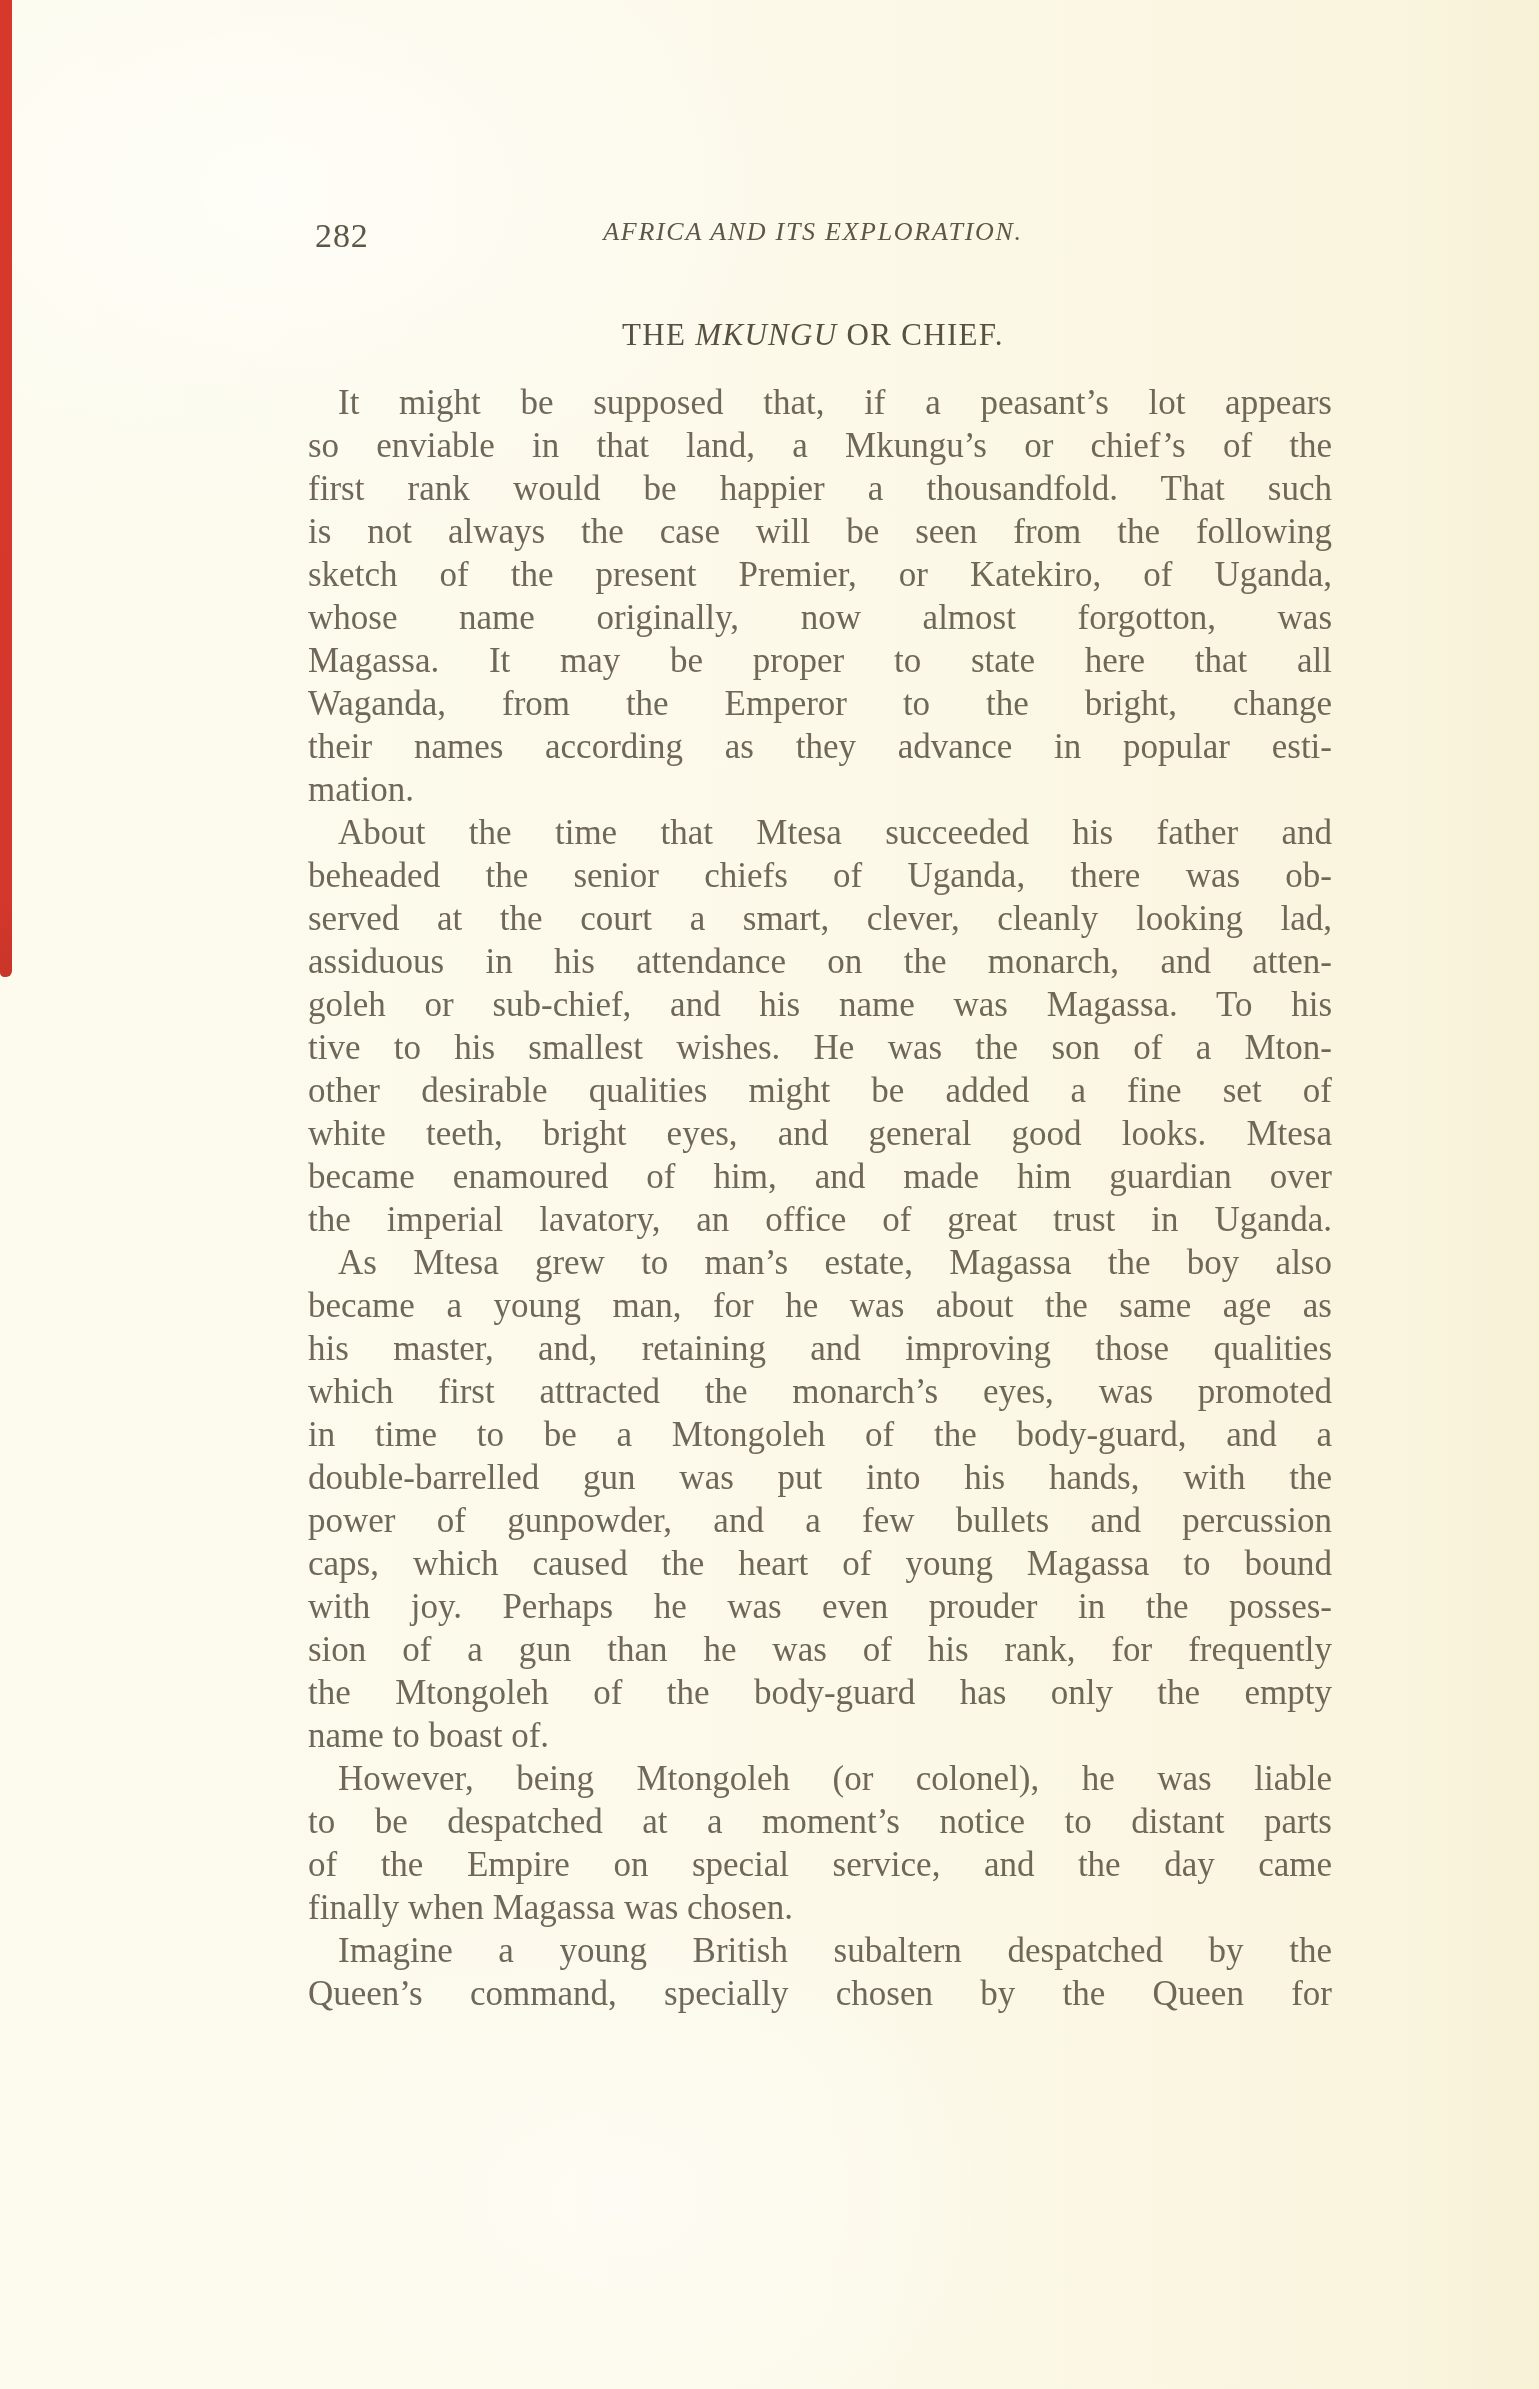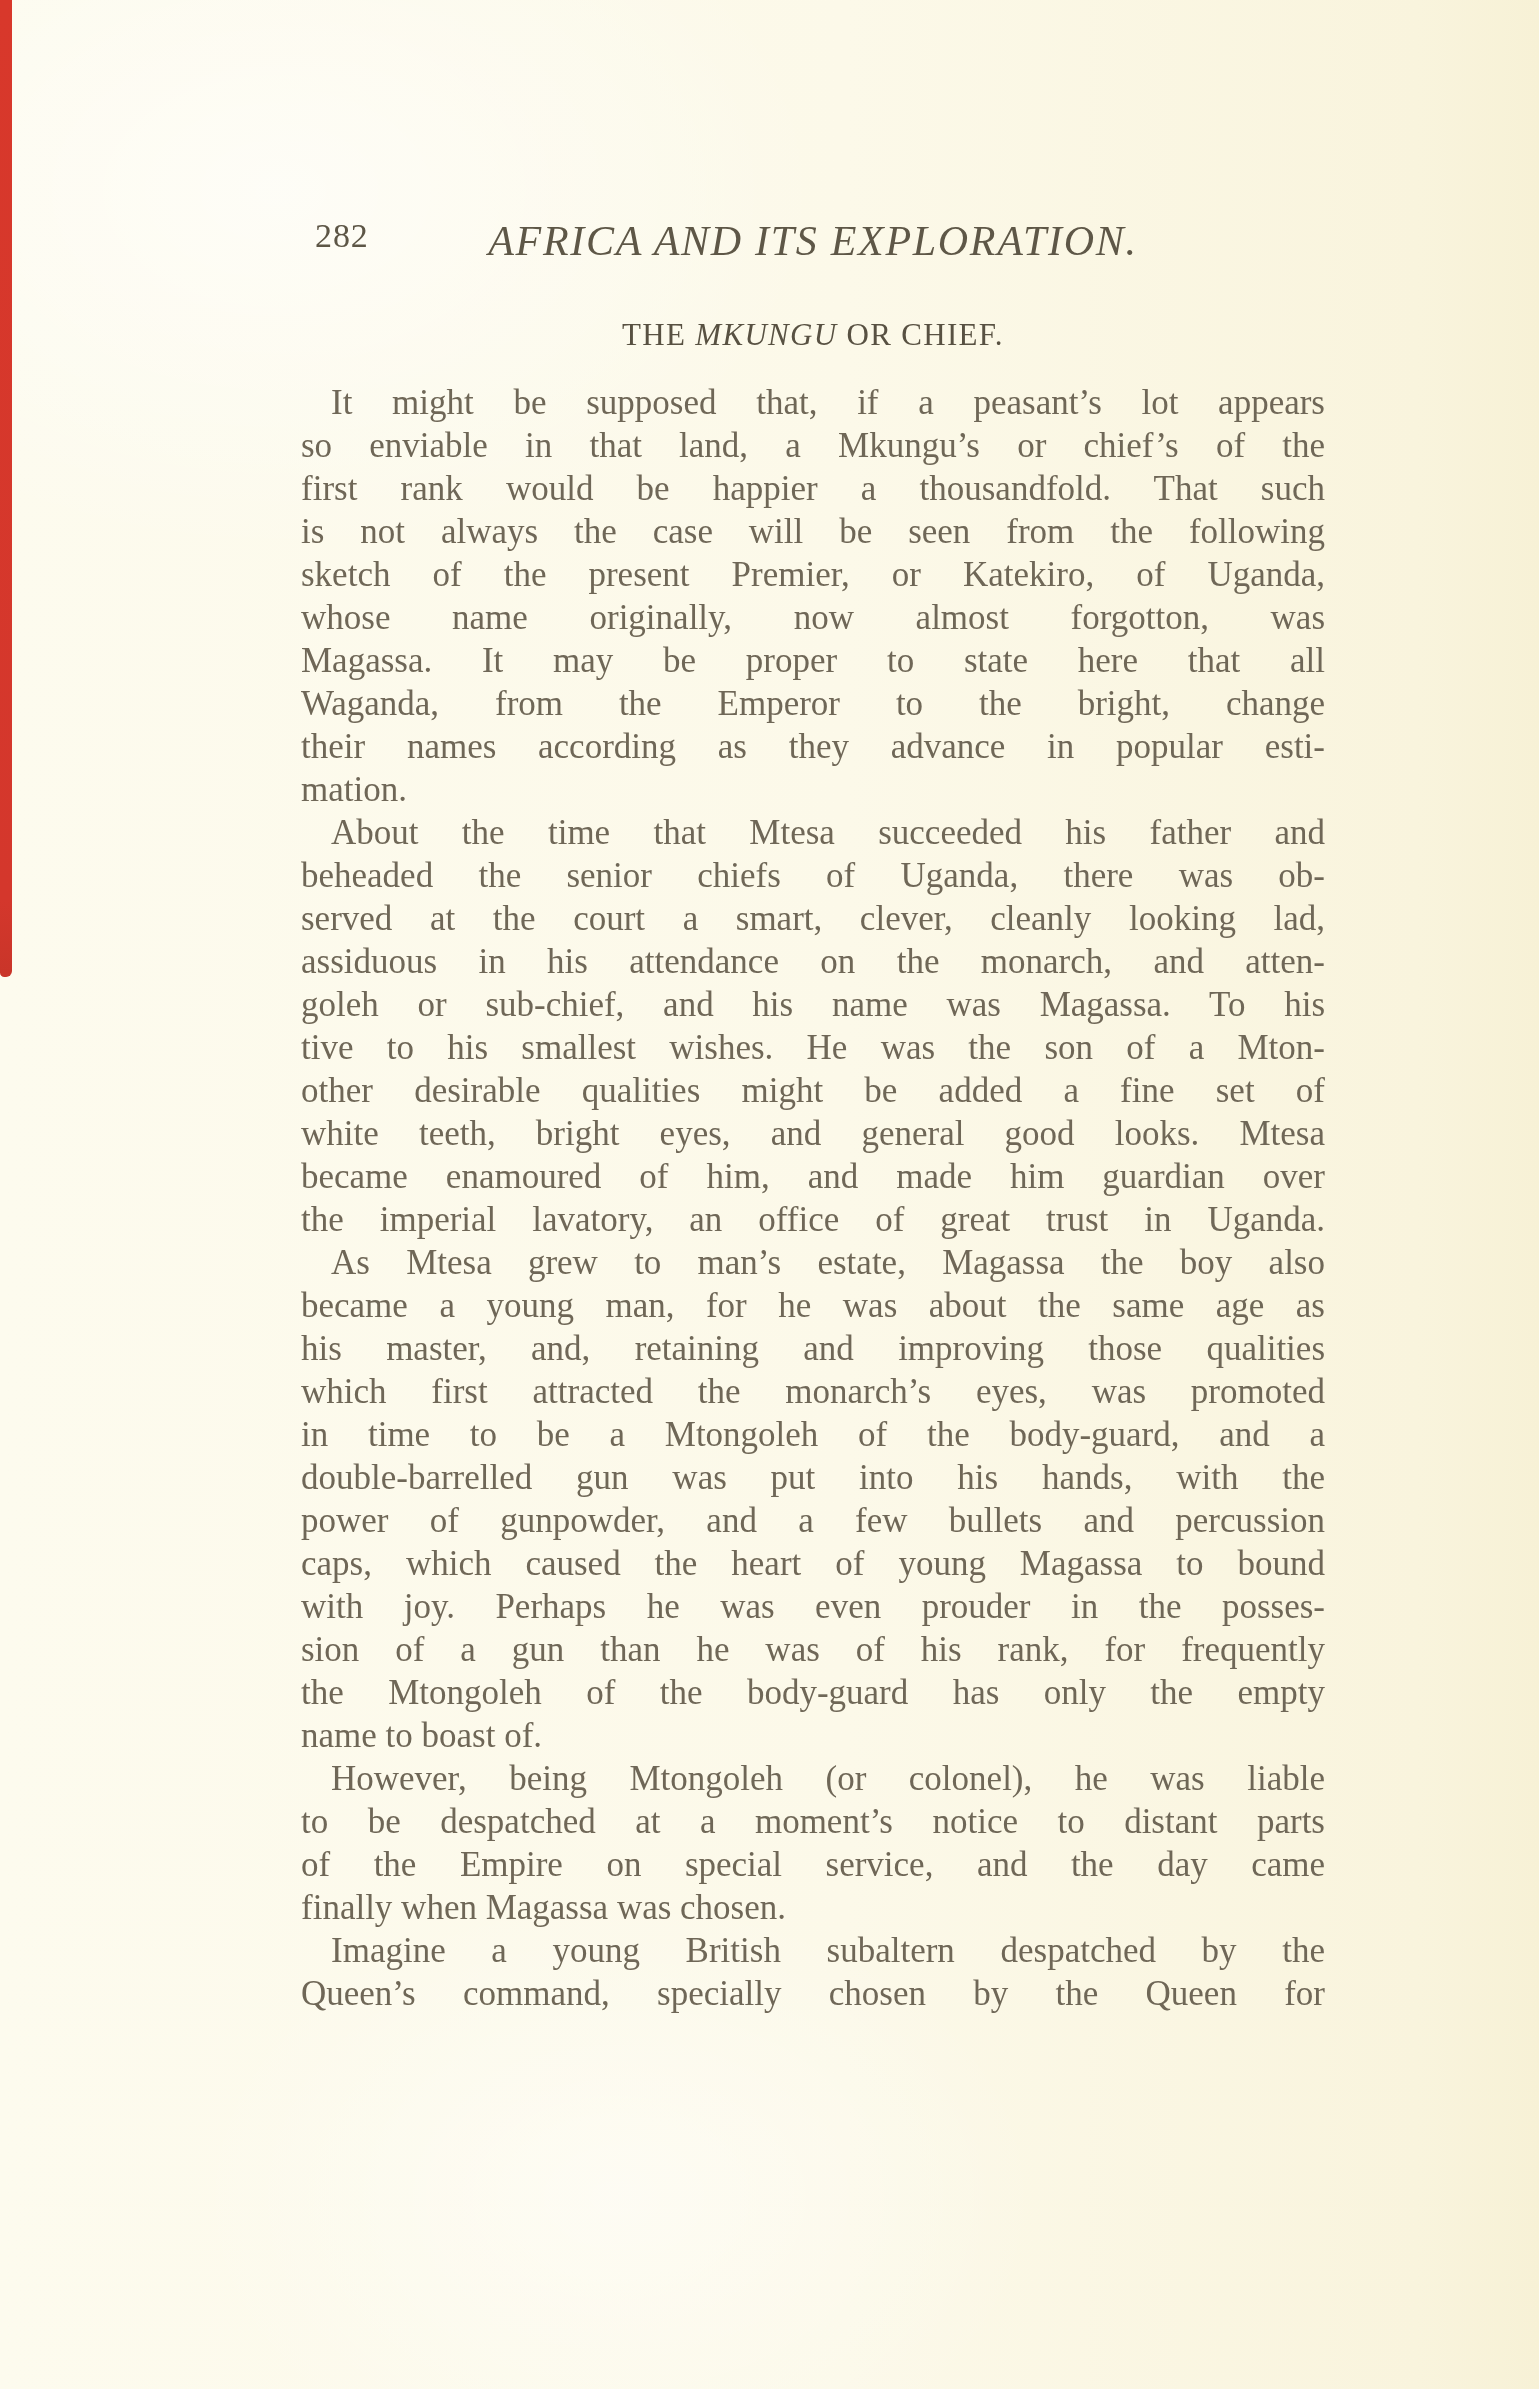--- a/index.html
+++ b/index.html
@@ -39,40 +39,40 @@
     left: 14px;
     top: 0;
     font-size: 34px;
     color: #5d5646;
     letter-spacing: 0.9px;
   }
   .running-title {
     display: block;
     text-align: center;
     font-style: italic;
-    font-size: 42px;
+    font-size: 26px;
     letter-spacing: 1.7px;
     color: #5e5747;
     white-space: nowrap;
   }
   .section-heading {
     position: absolute;
     left: 301px;
     top: 317px;
     width: 1024px;
     text-align: center;
     font-size: 31px;
     letter-spacing: 1.3px;
     color: #585142;
     white-space: nowrap;
   }
   .section-heading .it { font-style: italic; }
   .body-text {
     position: absolute;
-    left: 301px;
+    left: 308px;
     top: 381px;
     width: 1024px;
     font-size: 35px;
     line-height: 43px;
     color: #6f6757;
   }
   .line {
     text-align: justify;
     text-align-last: justify;
     white-space: normal;

